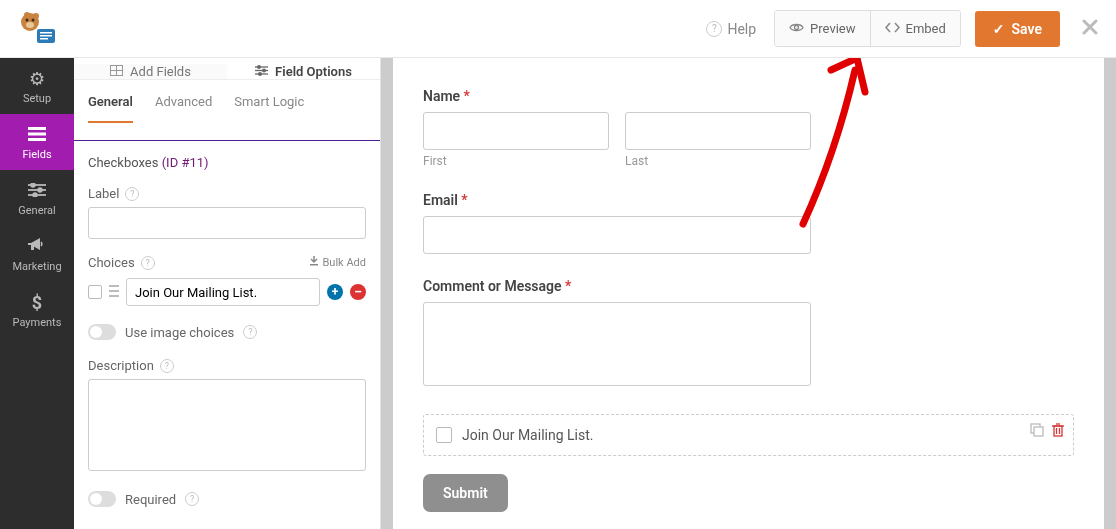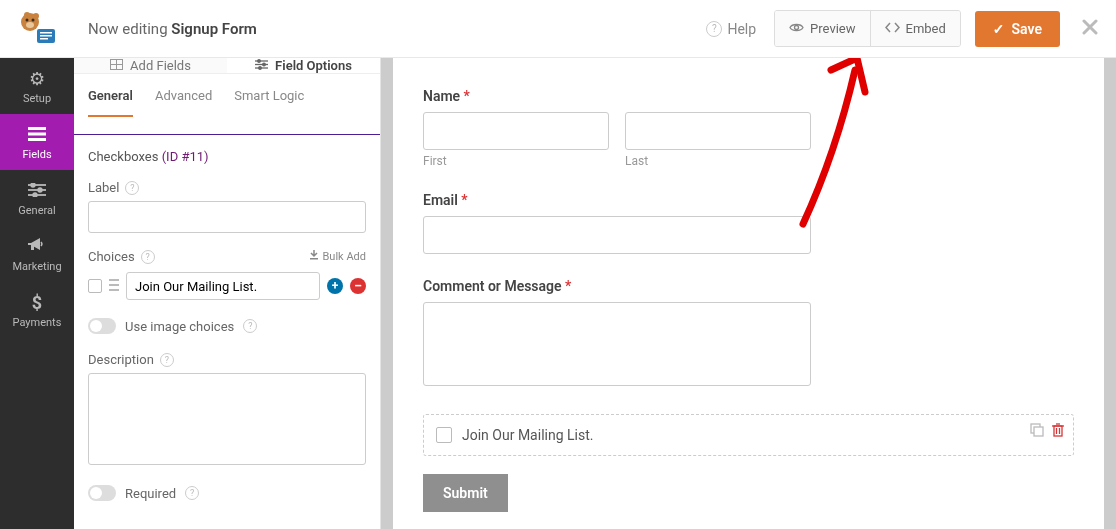--- a/index.html
+++ b/index.html
@@ -27,21 +27,21 @@
 .btn-group button { background:#fafafa; border:none; padding:10px 14px; font-size:13px; color:#666; display:flex; align-items:center; gap:6px; cursor:pointer; }
 .btn-group button + button { border-left:1px solid #ddd; }
 .btn-save { background:#e27730; color:#fff; border:none; border-radius:3px; padding:10px 18px; font-size:14px; font-weight:600; display:flex; align-items:center; gap:7px; cursor:pointer; }
 .close-x { margin-left:22px; color:#bbb; font-size:18px; cursor:pointer; }
 
 
 .main-row { display:flex; flex:1; min-height:0; }
 
 
 .opts { width:307px; background:#fff; border-right:1px solid #e4e4e4; display:flex; flex-direction:column; overflow:auto; }
-.tabs-top { display:flex; height:46px; border-bottom:1px solid #eee; }
+.tabs-top { display:flex; height:46px; border-bottom:1px solid #eee;margin-top:6px; }
 .tabs-top button { flex:1; background:#fafafa; border:none; font-size:13px; color:#777; display:flex; align-items:center; justify-content:center; gap:7px; cursor:pointer; }
 .tabs-top button.active { background:#fff; color:#444; font-weight:600; }
 .subtabs { display:flex; gap:22px; padding:14px 14px 17px 14px; border-bottom:1px solid #4c1d95; }
 .subtabs button { background:none; border:none; font-size:13px; color:#888; padding-bottom:12px; cursor:pointer; border-bottom:2px solid transparent; }
 .subtabs button.active { color:#444; font-weight:600; border-bottom-color:#e27730; }
 
 .body { padding:14px; }
 .field-header { font-size:13px; color:#555; margin-bottom:16px; }
 .field-header .id { color:#701a75; }
 .lbl { font-size:13px; color:#666; margin-bottom:6px; display:flex; align-items:center; gap:6px; }
@@ -73,21 +73,21 @@
 .fpair { display:flex; gap:16px; }
 .fpair > div { display:flex; flex-direction:column; }
 .fpair input { width:186px; height:38px; border:1px solid #ccc; border-radius:3px; }
 .sub { font-size:12px; color:#999; margin-top:4px; }
 .ftextarea { width:388px; height:84px; border:1px solid #ccc; border-radius:3px; resize:none; }
 .sel-field { border:1px dashed #ccc; border-radius:3px; padding:12px 12px; display:flex; align-items:center; gap:10px; margin-bottom:18px; position:relative; }
 .sel-field .chk { width:16px; height:16px; border:1px solid #bbb; border-radius:2px; }
 .sel-field .field-actions { position:absolute; right:9px; top:8px; display:flex; gap:8px; font-size:14px; }
 .dup-ic { color:#bbb; cursor:pointer; }
 .del-ic { color:#d63638; cursor:pointer; }
-.submit-btn { background:#8f8f8f; color:#fff; border:none; border-radius:0; padding:11px 20px; font-size:14px; font-weight:600; cursor:pointer;text-align:center; }
+.submit-btn { background:#8f8f8f; color:#fff; border:none; border-radius:7px; padding:11px 20px; font-size:14px; font-weight:600; cursor:pointer;text-align:center; }
 
 
 .arrow-svg { position:absolute; left:404px; top:-6px; pointer-events:none; z-index:20; }
 </style>
 </head>
 <body>
 
 <div class="app">
 
   <div class="nav-rail">
@@ -144,23 +144,20 @@
     </div>
     <div class="nav-item">
       <span class="icon" style="font-weight:bold;">$</span>
       <span>Payments</span>
     </div>
   </div>
 
   <div class="col-stack">
 
     <div class="topbar">
-      <div class="title">
-        <span>Now editing </span><b>Signup Form</b>
-      </div>
       <div class="spacer"></div>
       <div class="help-link">
         <span class="help-q" style="width:16px;height:16px;font-size:10px;">?</span>
         <span>Help</span>
       </div>
       <div class="btn-group">
         <button>
           <span>
             <svg width="15" height="11" viewBox="0 0 15 11" fill="none" stroke="#888" stroke-width="1.3">
                 <path d="M1 5.5 C3 1.5 12 1.5 14 5.5 C12 9.5 3 9.5 1 5.5 Z"></path>

